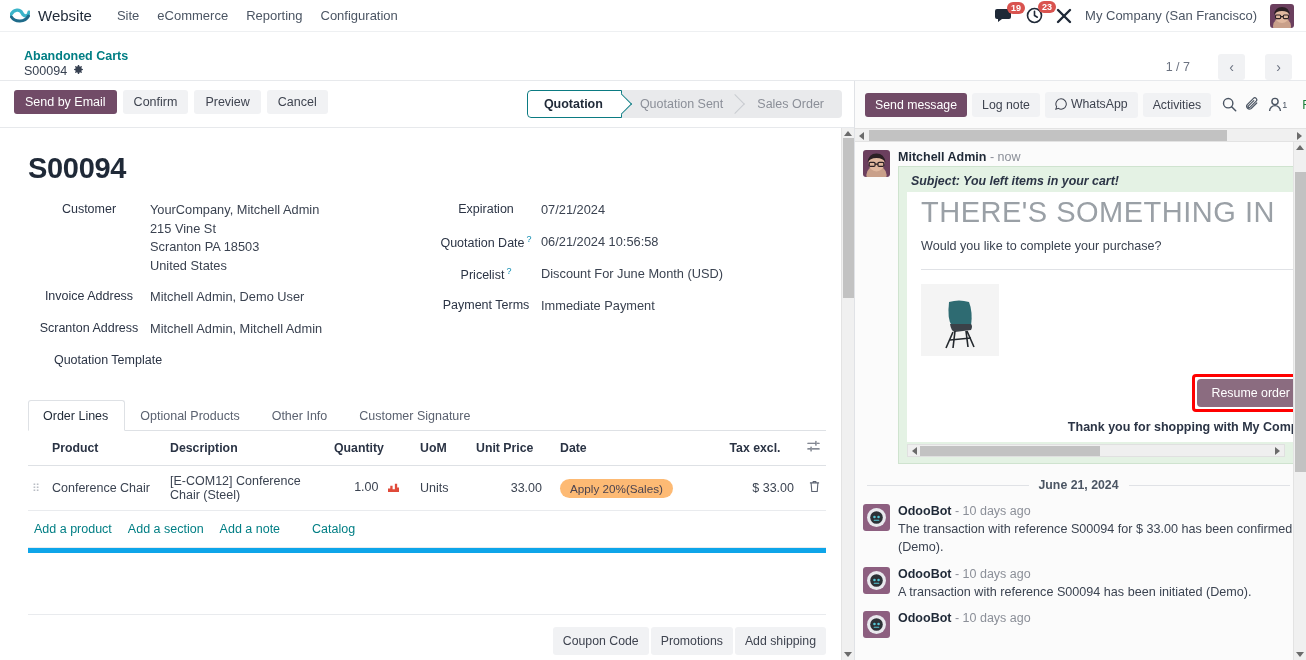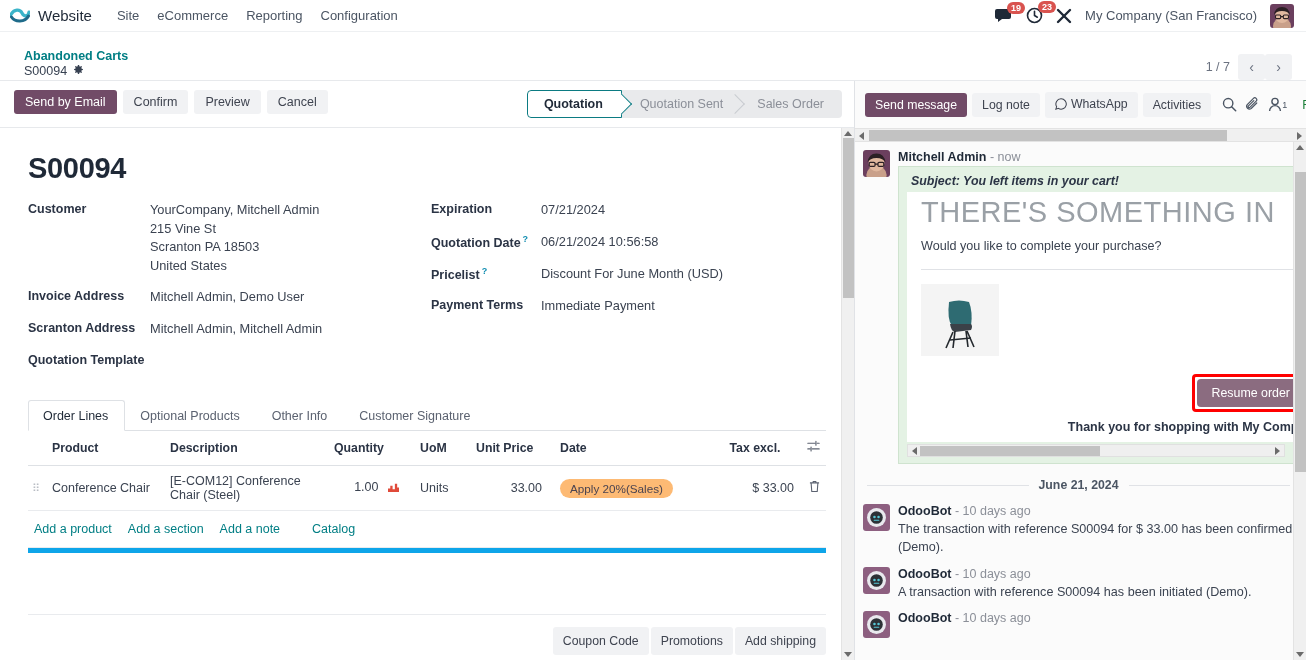--- a/index.html
+++ b/index.html
@@ -94,21 +94,21 @@
     font-size: 12.5px;
     color: #374151;
     display: flex;
     align-items: center;
     gap: 6px;
   }
   .pager {
     margin-left: auto;
     display: flex;
     align-items: center;
-    gap: 0;
+    gap: 20px;
   }
   .pager-text { font-size: 12.5px; color: #6b7280; margin-right: 8px; }
   .pager-btn {
     width: 27px; height: 26px;
     background: #f1f2f4;
     border: none;
     border-radius: 3px;
     color: #6b7280;
     font-size: 14px;
     cursor: pointer;
@@ -229,26 +229,27 @@
   }
   .field-col { width: 50%; }
   .field-col.right { padding-left: 4px; }
   .f-row {
     display: flex;
     align-items: flex-start;
     margin-bottom: 13px;
     min-height: 19px;
   }
   .f-label {
-    font-weight: 700;
+    font-weight: 400;
     font-size: 12.5px;
     color: #2b3445;
     width: 122px;
     flex: 0 0 122px;
     padding-top: 1px;
+    text-align: center;
   }
   .f-label.wide { width: 110px; flex: 0 0 110px; }
   .f-val {
     font-size: 12.8px;
     color: #3b4351;
     line-height: 1.45;
   }
   .f-val .addr-line { display: block; }
   .help-q {
     color: #0f8cb0;

